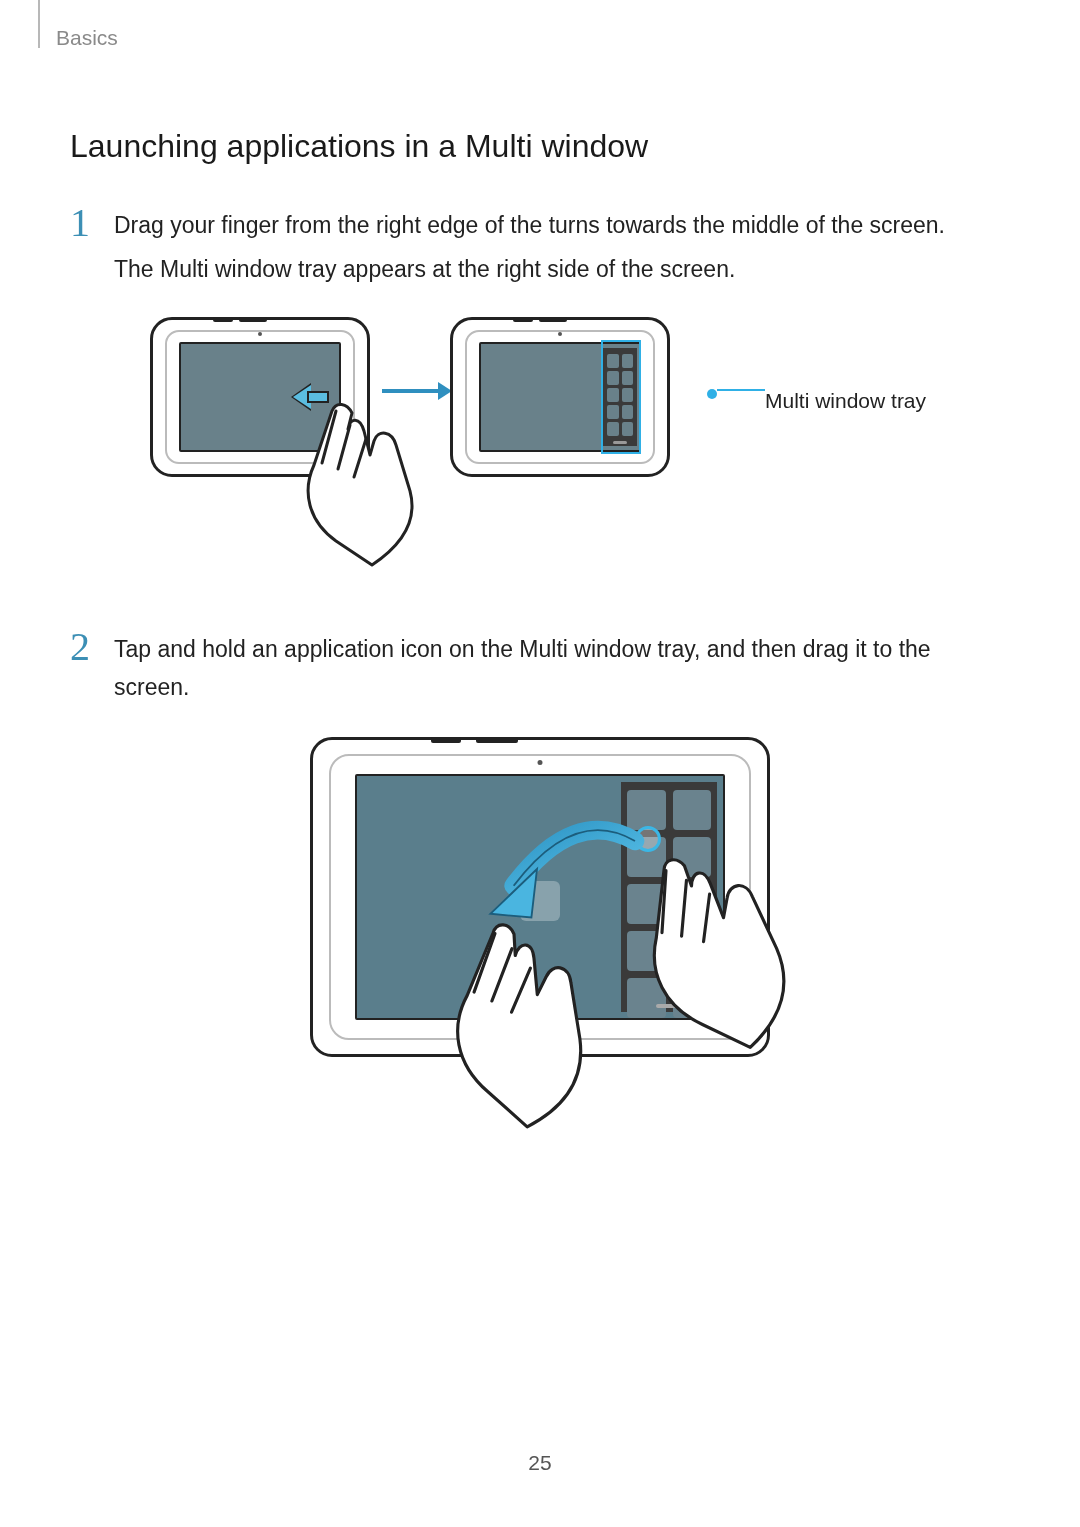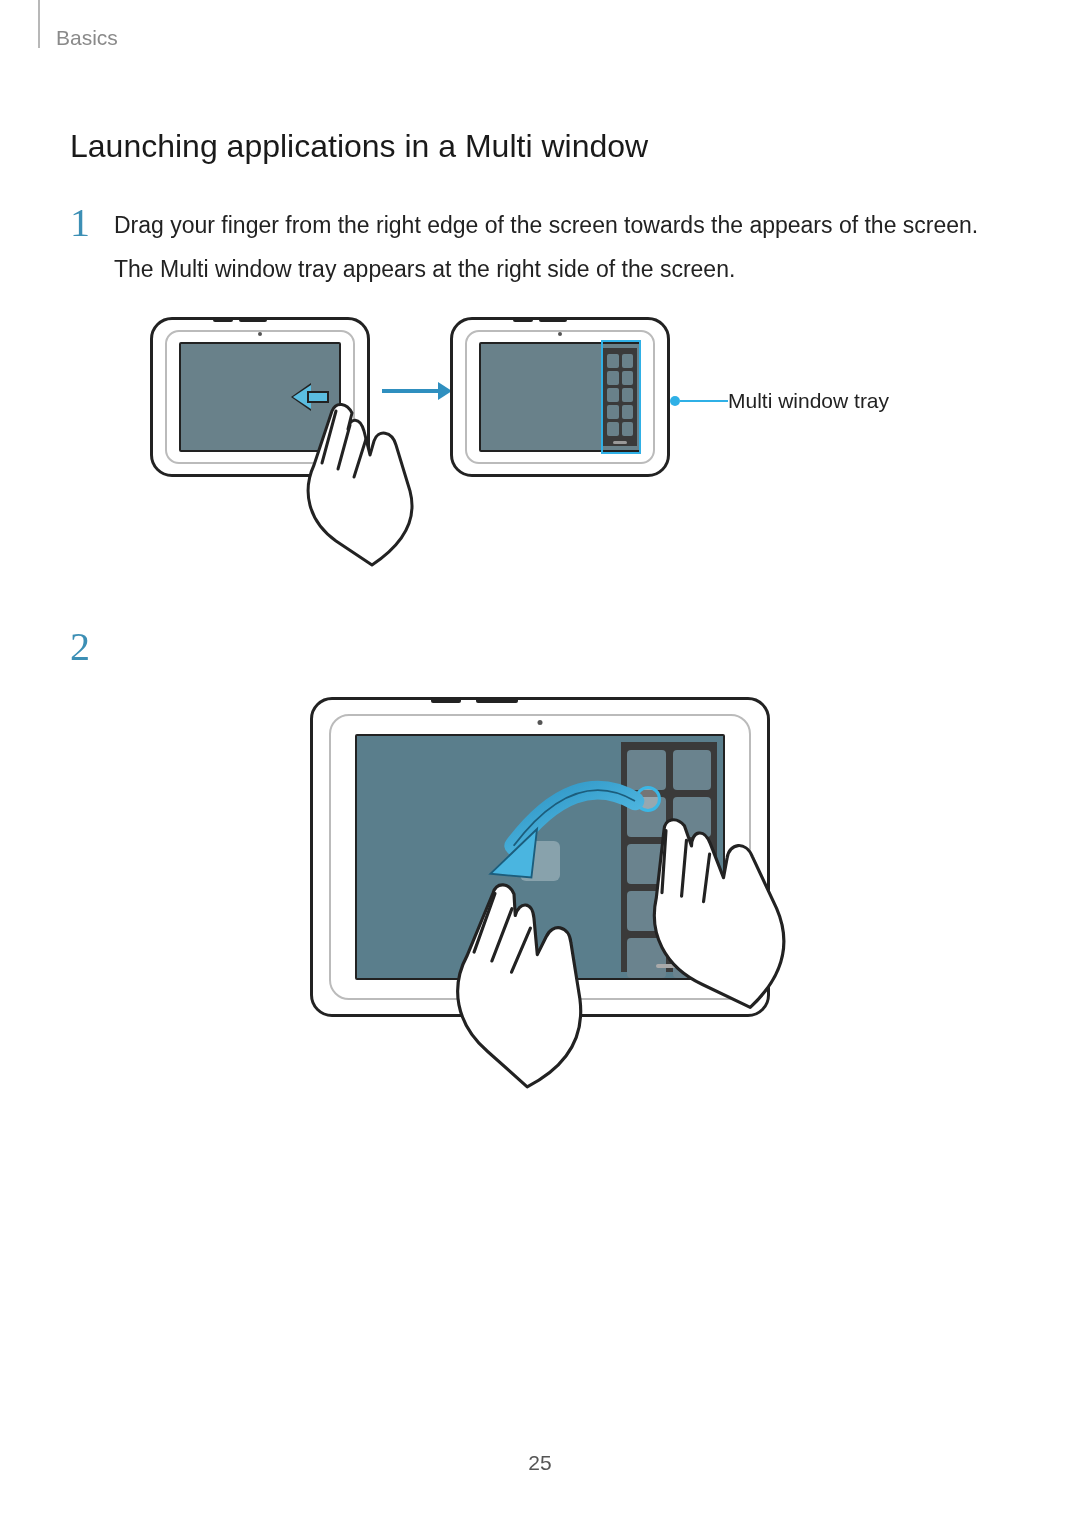--- a/index.html
+++ b/index.html
@@ -183,21 +183,21 @@
     bottom: 2px; left: 50%; transform: translateX(-50%);
     width: 14px; height: 3px; background: #999;
     border-radius: 2px;
   }
 
   .callout {
     position: absolute;
     left: 520px;
     top: 72px;
     display: flex;
-    align-items: center;
+    padding-left: 37px;
   }
   .callout-dot {
     width: 10px; height: 10px; border-radius: 50%;
     background: #2fb0e6;
   }
   .callout-line {
     width: 48px; height: 2px; background: #2fb0e6;
   }
   .callout-text {
     font-size: 21px;
@@ -292,21 +292,21 @@
 
 <div class="page">
   <div class="header-rule"></div>
   <div class="header-section">Basics</div>
 
   <h2 class="section-title">Launching applications in a Multi window</h2>
 
   <div class="step">
     <div class="step-num">1</div>
     <div class="step-body">
-      <p>Drag your finger from the right edge of the screen towards the appears of the screen.</p>
+      <p>Drag your finger from the right edge of the turns towards the middle of the screen.</p>
       <p>The Multi window tray appears at the right side of the screen.</p>
     </div>
   </div>
 
   <div class="fig1-wrap">
 
     <div class="tablet small tab-a">
       <div class="power-btn"></div>
         <div class="vol-btn"></div>
       <div class="tablet-inner"></div>
@@ -361,20 +361,21 @@
     <div class="callout">
       <div class="callout-dot"></div>
       <div class="callout-line"></div>
       <div class="callout-text">Multi window tray</div>
     </div>
   </div>
 
   <div class="step">
     <div class="step-num">2</div>
     <div class="step-body">
+      <p>Tap and hold an application icon on the Multi window tray, and then drag it to the screen.</p>
     </div>
   </div>
 
   <div class="fig2-wrap">
     <div class="tablet big">
       <div class="power-btn"></div>
         <div class="vol-btn"></div>
       <div class="tablet-inner"></div>
       <div class="cam"></div>
       <div class="screen screen-big">

